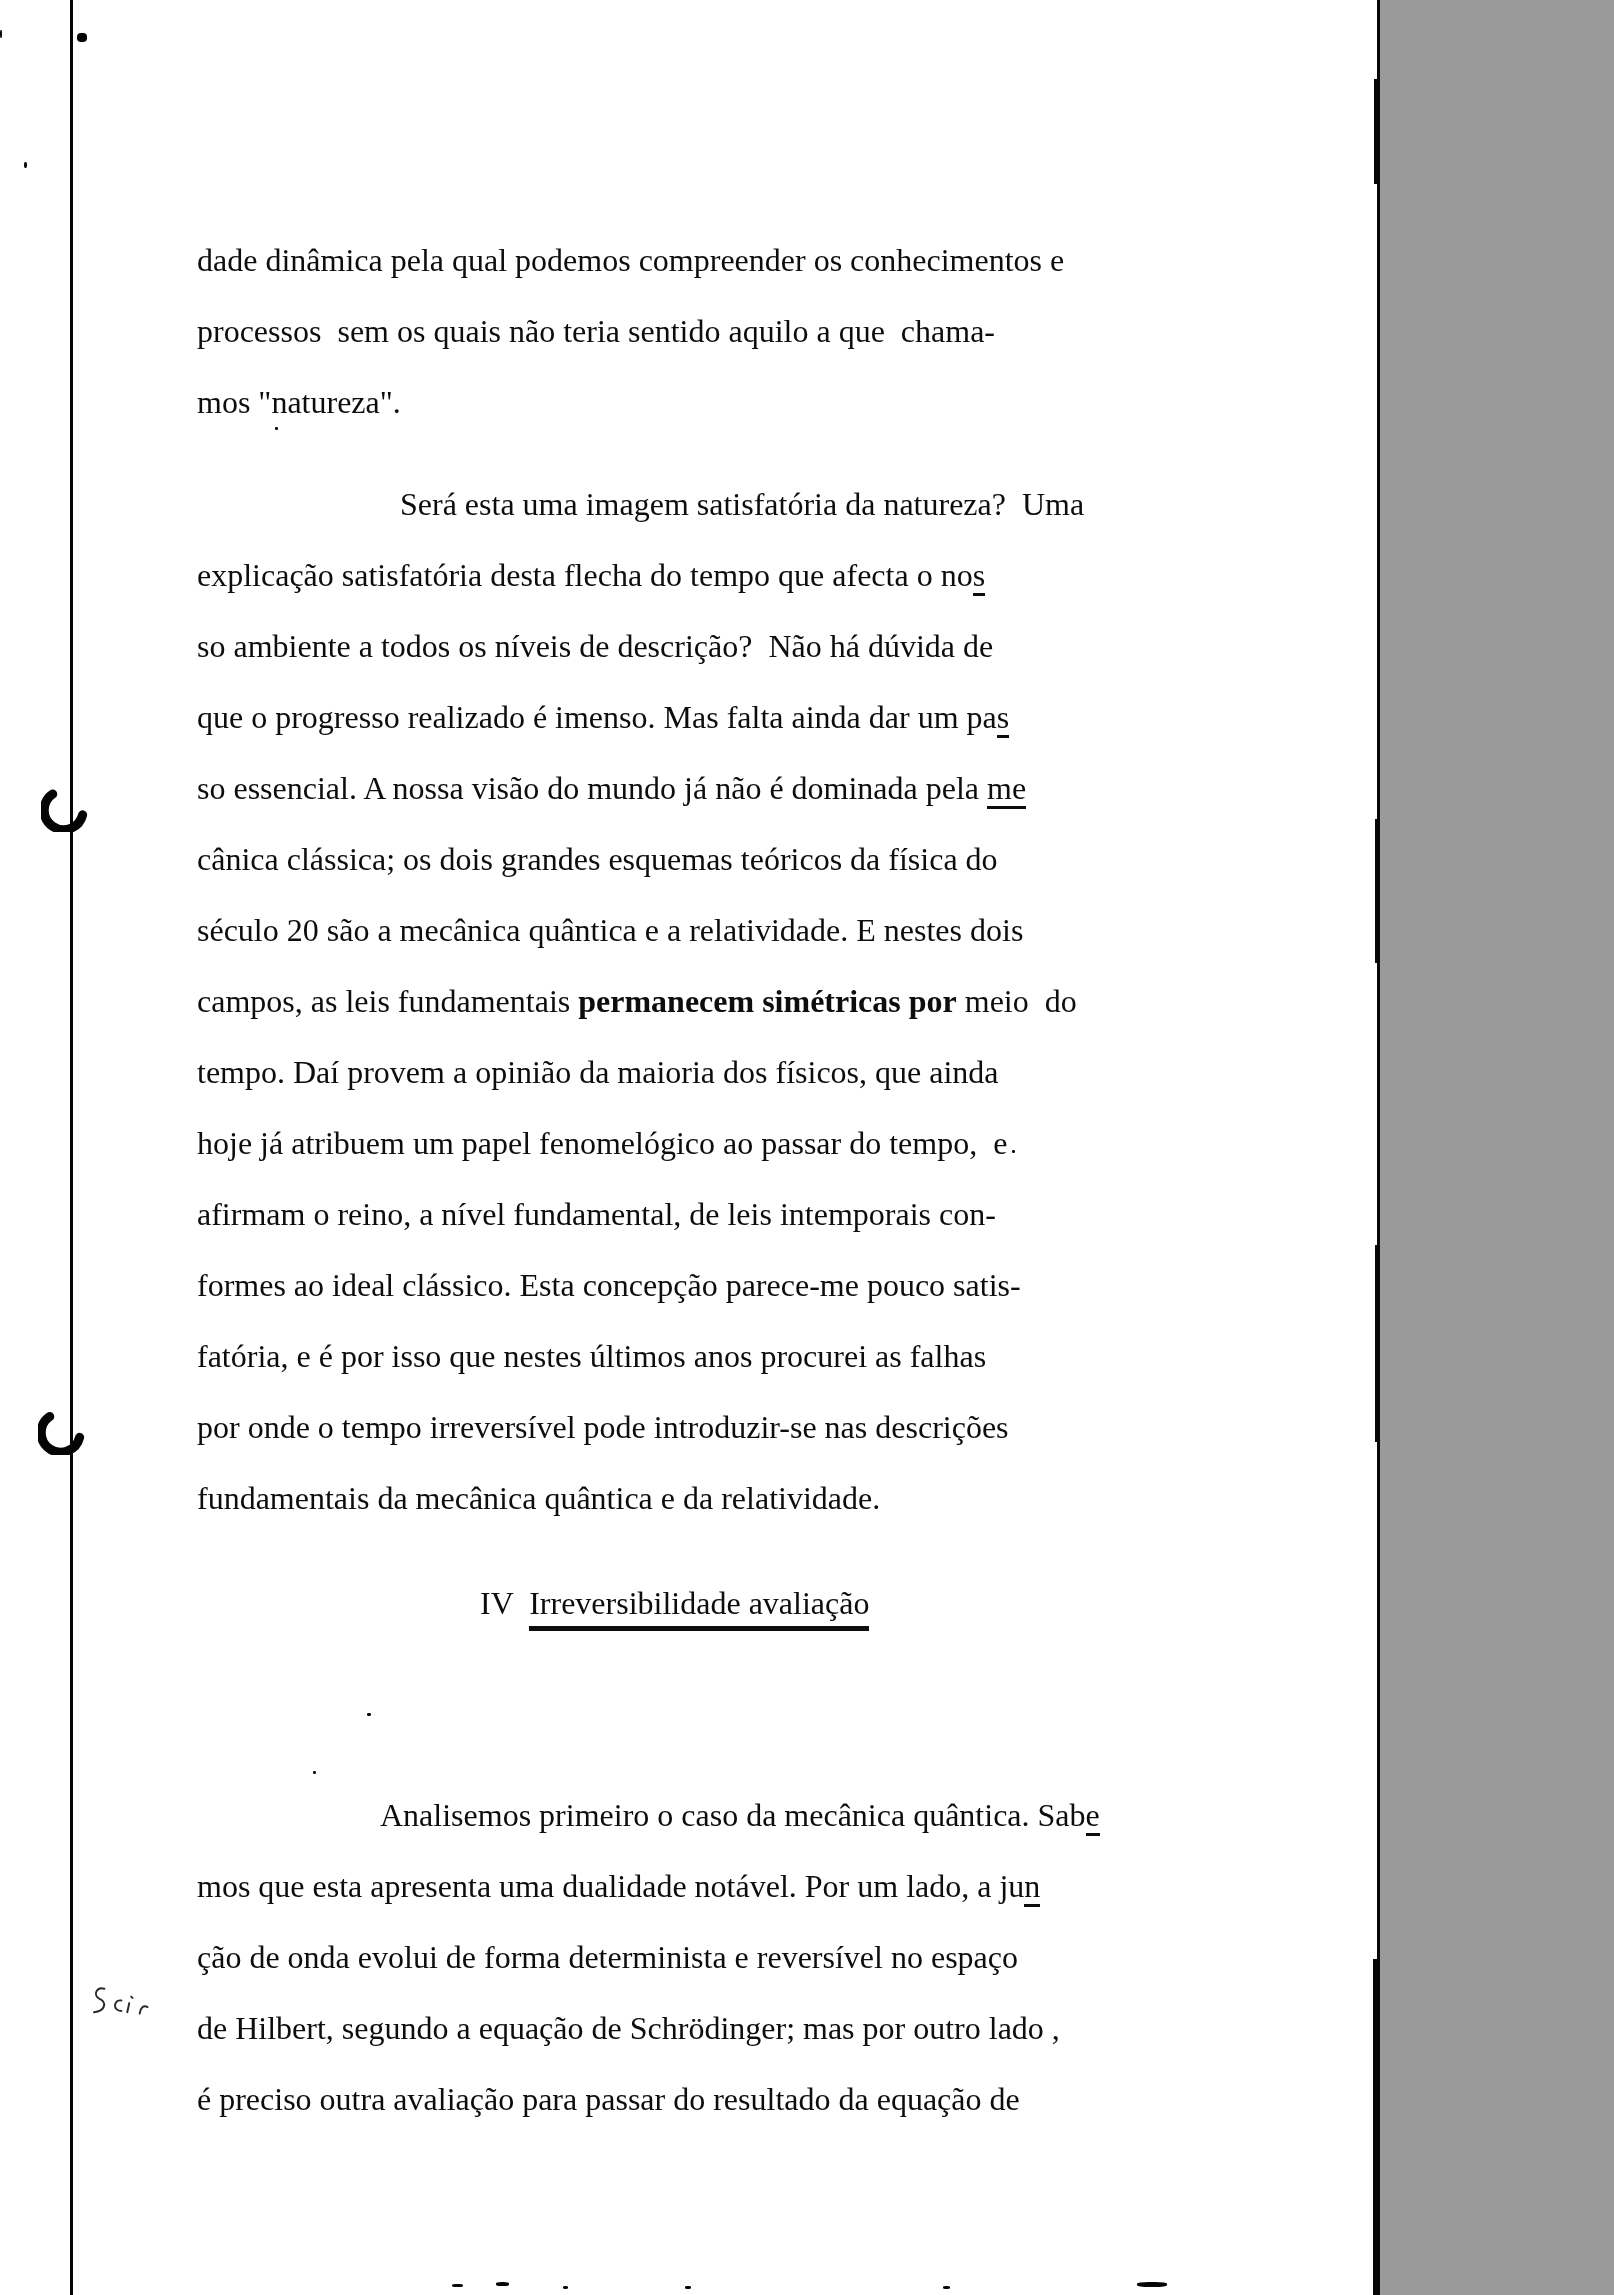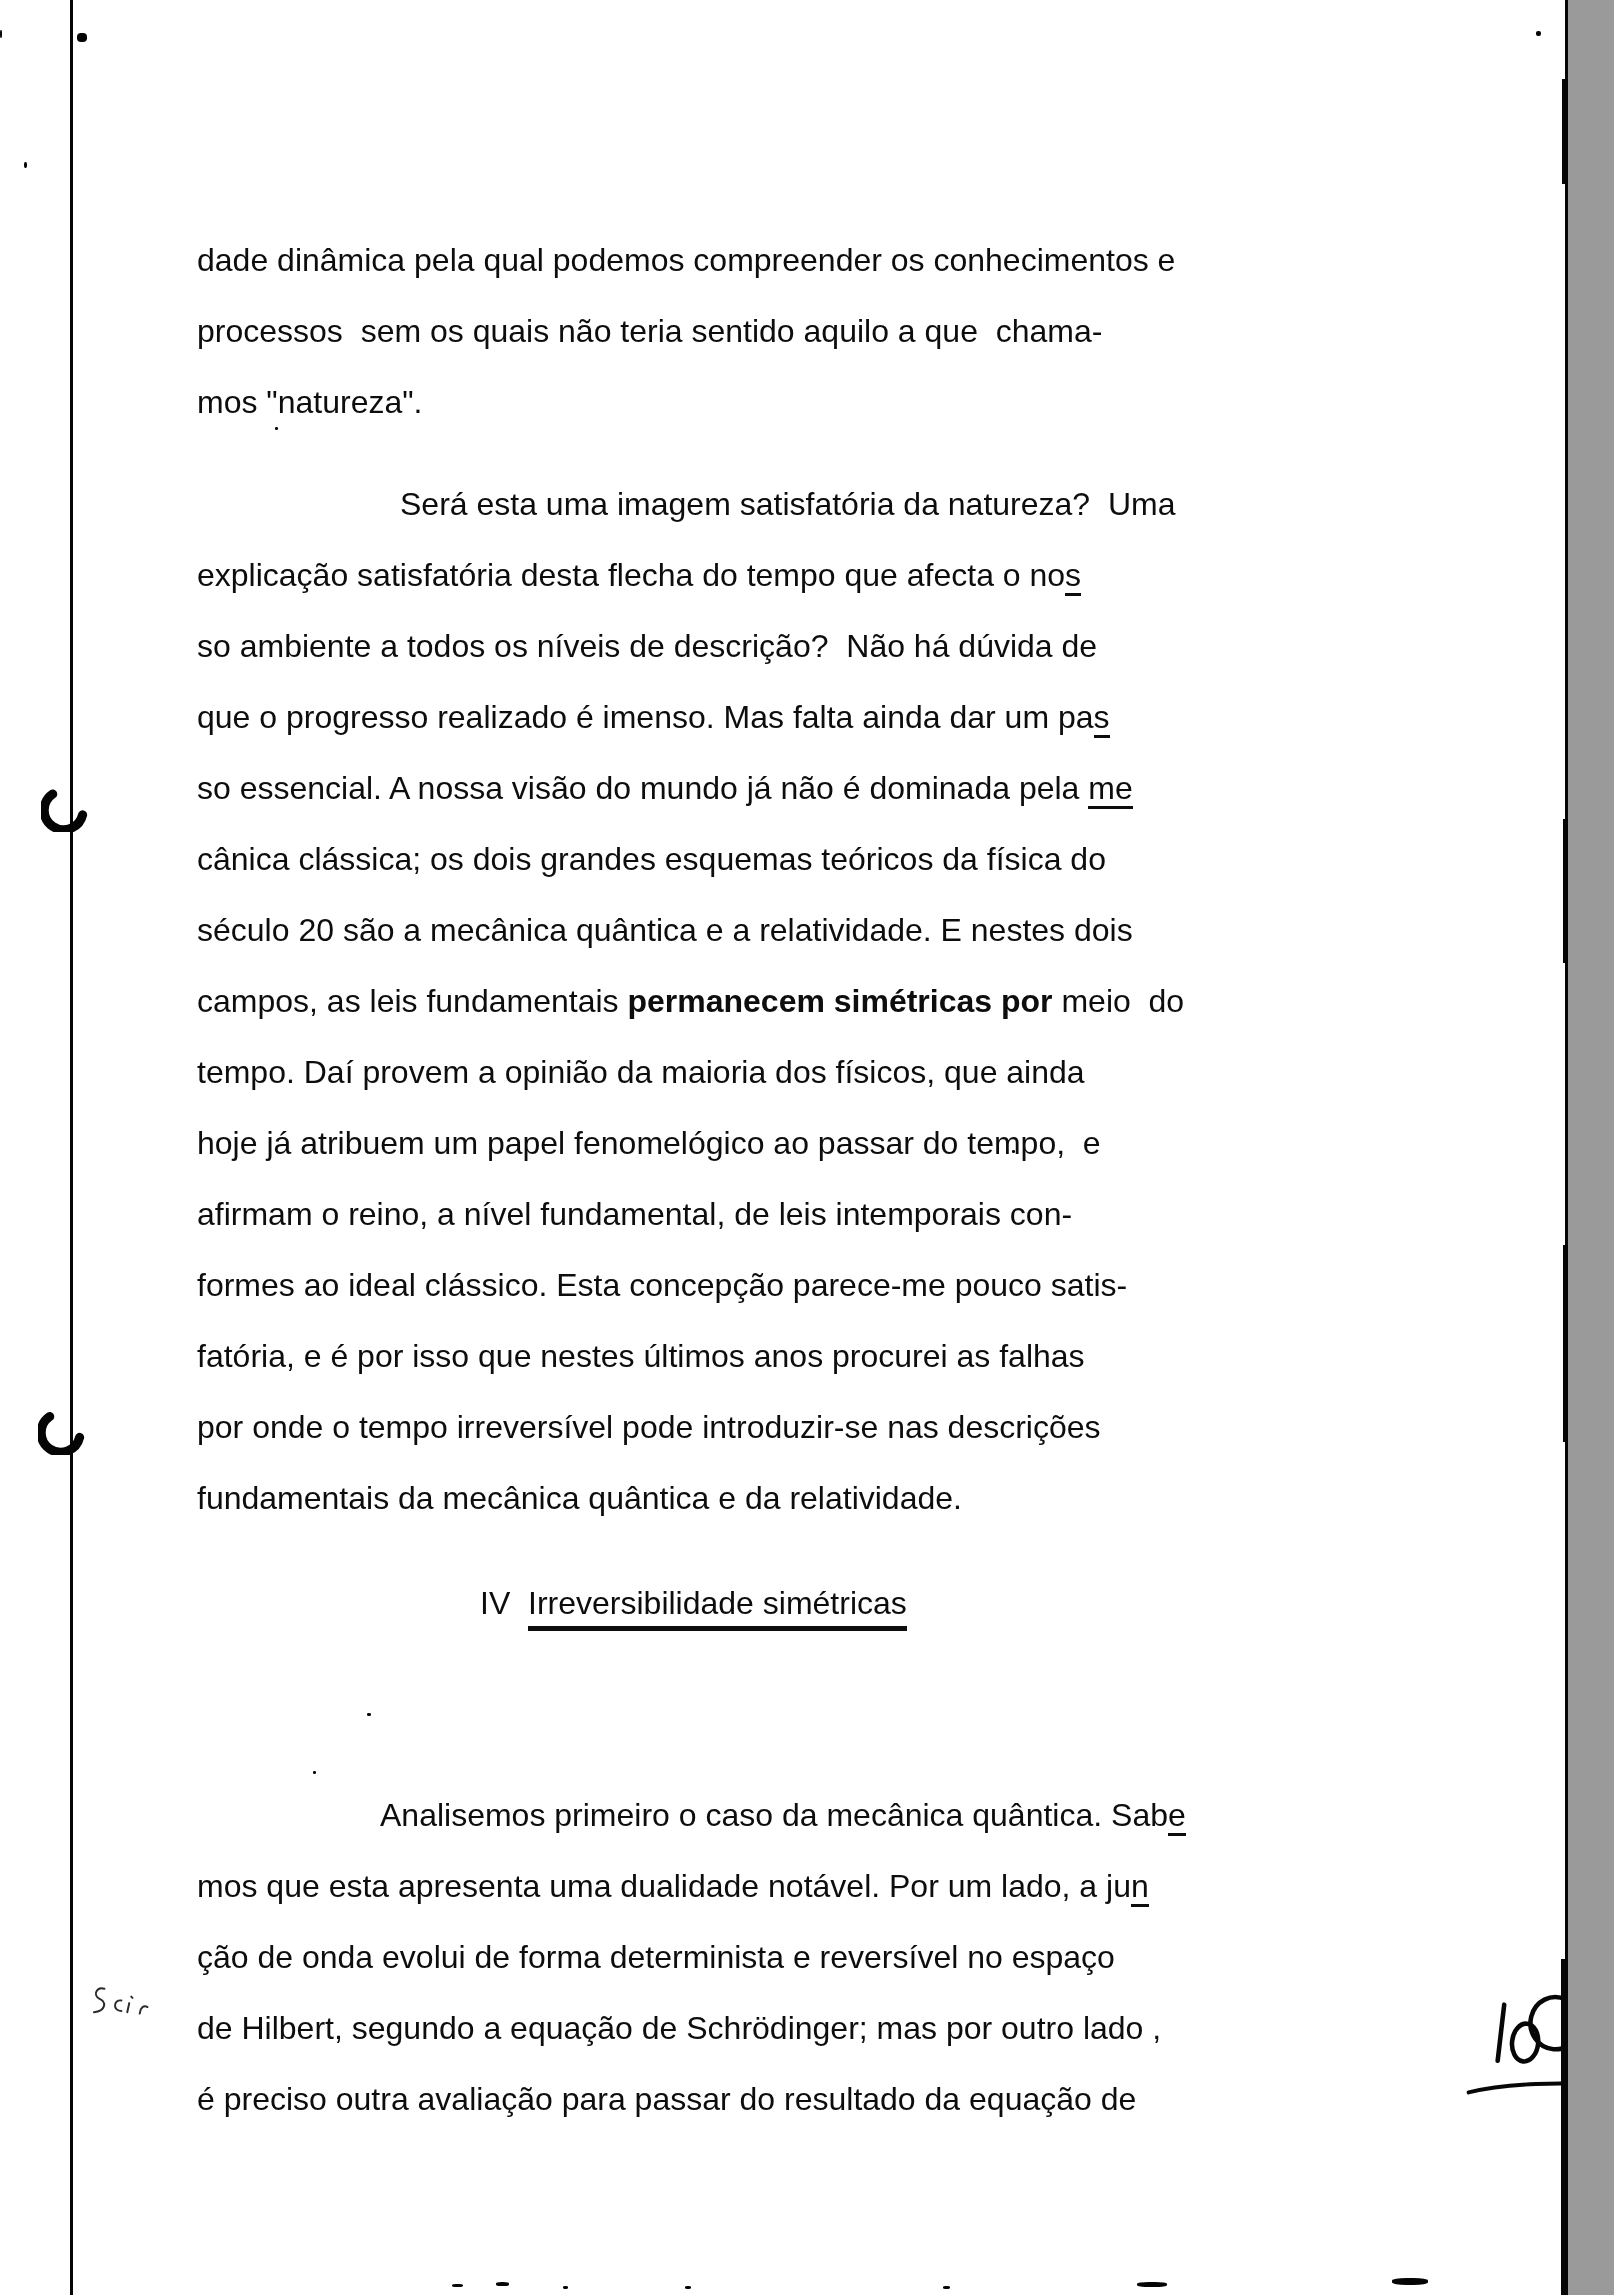--- a/index.html
+++ b/index.html
@@ -1,22 +1,23 @@
 <!DOCTYPE html>
 <html style="font-size:10.5px"><head>
 <meta charset="utf-8">
 <style>
   html,body { margin:0; padding:0; background:#9a9a9a; }
   .page {
     position:relative;
-    width:1568px; height:2295px;
+    width:1332px; height:2295px;
     background:#ffffff;
     overflow:hidden;
-    font-family:Liberation Sans, sans-serif;
+    font-family:Liberation Serif, serif;
     color:#0d0d0d;
+    padding-left:48px;
   }
   
   .vrule { position:absolute; left:70px; top:0; width:3.3px; height:2295px; background:#050505; }
   
   .redge { position:absolute; right:0; top:0; width:3.3px; height:2295px; background:#060606; }
   .redge-patch { position:absolute; background:#060606; }
   
   .texthost { position:absolute; left:0; top:0; width:100%; height:100%; }
   .block { position:absolute; left:197px; white-space:pre; }
   .line { height:71px; line-height:71px; font-size:32px; letter-spacing:0; }
@@ -39,21 +40,21 @@
 
   <div class="redge"></div>
   <div class="redge-patch" style="right:0; top:79px;  width:5.9px;  height:105px;"></div>
   <div class="redge-patch" style="right:0; top:819px; width:5.2px;  height:144px;"></div>
   <div class="redge-patch" style="right:0; top:1245px; width:4.6px;  height:197px;"></div>
   <div class="redge-patch" style="right:0; top:1959px; width:7.2px; height:337px;"></div>
 
   <div class="texthost">
       <div class="block" style="top: 225px;"><div class="line"><span class="seg">dade dinâmica pela qual podemos compreender os conhecimentos e</span></div><div class="line"><span class="seg">processos  sem os quais não teria sentido aquilo a que  chama-</span></div><div class="line"><span class="seg">mos "natureza".</span></div></div>
       <div class="block" style="top: 469px;"><div class="line" style="padding-left: 203px;"><span class="seg">Será esta uma imagem satisfatória da natureza?  Uma</span></div><div class="line"><span class="seg">explicação satisfatória desta flecha do tempo que afecta o no</span><span class="seg u">s</span></div><div class="line"><span class="seg">so ambiente a todos os níveis de descrição?  Não há dúvida de</span></div><div class="line"><span class="seg">que o progresso realizado é imenso. Mas falta ainda dar um pa</span><span class="seg u">s</span></div><div class="line"><span class="seg">so essencial. A nossa visão do mundo já não é dominada pela </span><span class="seg u">me</span></div><div class="line"><span class="seg">cânica clássica; os dois grandes esquemas teóricos da física do</span></div><div class="line"><span class="seg">século 20 são a mecânica quântica e a relatividade. E nestes dois</span></div><div class="line"><span class="seg">campos, as leis fundamentais </span><span class="seg b">permanecem simétricas por</span><span class="seg"> meio  do</span></div><div class="line"><span class="seg">tempo. Daí provem a opinião da maioria dos físicos, que ainda</span></div><div class="line"><span class="seg">hoje já atribuem um papel fenomelógico ao passar do tempo,  e</span></div><div class="line"><span class="seg">afirmam o reino, a nível fundamental, de leis intemporais con-</span></div><div class="line"><span class="seg">formes ao ideal clássico. Esta concepção parece-me pouco satis-</span></div><div class="line"><span class="seg">fatória, e é por isso que nestes últimos anos procurei as falhas</span></div><div class="line"><span class="seg">por onde o tempo irreversível pode introduzir-se nas descrições</span></div><div class="line"><span class="seg">fundamentais da mecânica quântica e da relatividade.</span></div></div>
-      <div class="block heading" style="top: 1551px;"><div class="line" style="padding-left: 283px;"><span class="seg">IV  </span><span class="seg hu">Irreversibilidade simétricas</span></div></div>
+      <div class="block heading" style="top: 1551px;"><div class="line" style="padding-left: 283px;"><span class="seg">IV  </span><span class="seg hu">Irreversibilidade avaliação</span></div></div>
       <div class="block" style="top: 1780px;"><div class="line" style="padding-left: 183px;"><span class="seg">Analisemos primeiro o caso da mecânica quântica. Sab</span><span class="seg u">e</span></div><div class="line"><span class="seg">mos que esta apresenta uma dualidade notável. Por um lado, a ju</span><span class="seg u">n</span></div><div class="line"><span class="seg">ção de onda evolui de forma determinista e reversível no espaço</span></div><div class="line"><span class="seg">de Hilbert, segundo a equação de Schrödinger; mas por outro lado ,</span></div><div class="line"><span class="seg">é preciso outra avaliação para passar do resultado da equação de</span></div></div>
     </div>
 
   <svg class="hand" style="left:41px; top:786px;" width="52" height="46" viewBox="0 0 80 70">
     <path d="M18 12 A30 30 0 1 0 64 44" fill="none" stroke="#050505" stroke-width="14" stroke-linecap="round"></path>
   </svg>
   <svg class="hand" style="left:38px; top:1408px;" width="52" height="47" viewBox="0 0 80 70">
     <path d="M18 12 A30 30 0 1 0 64 44" fill="none" stroke="#050505" stroke-width="14" stroke-linecap="round"></path>
   </svg>
 

